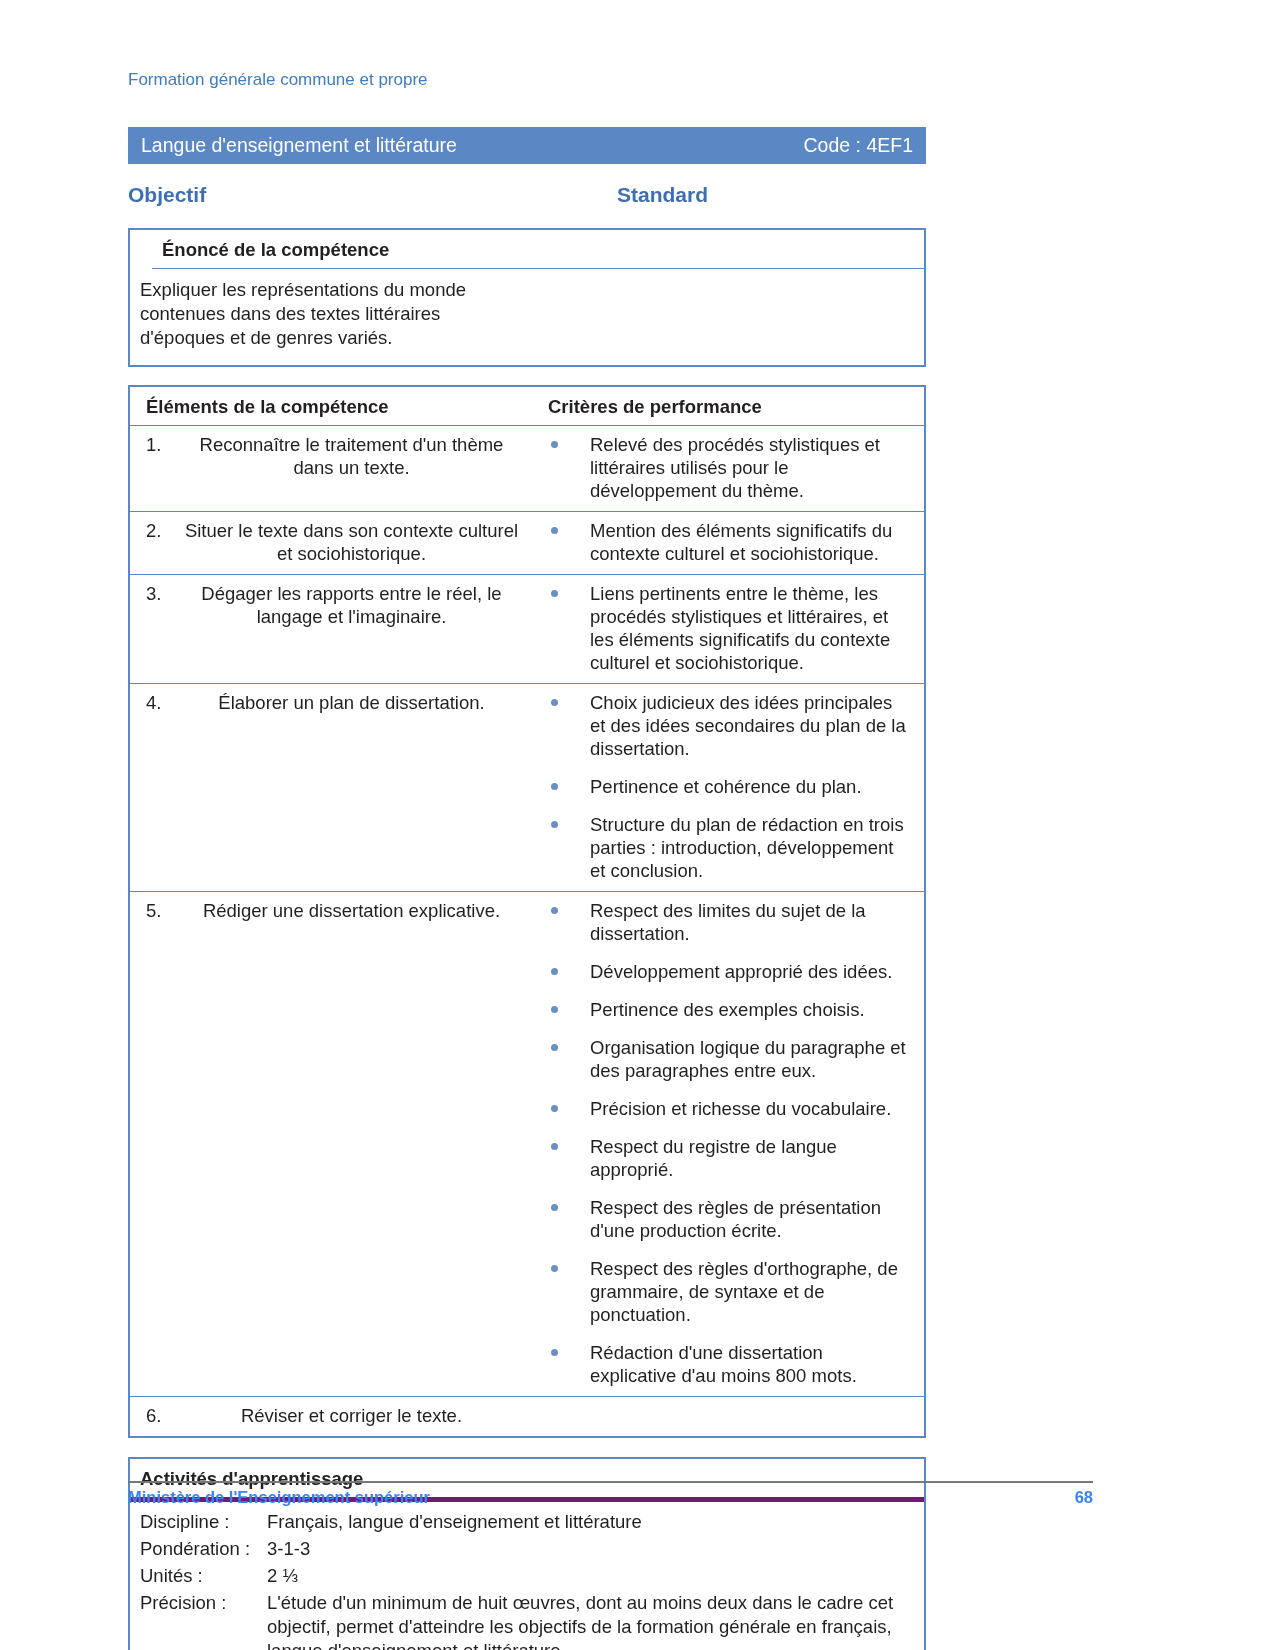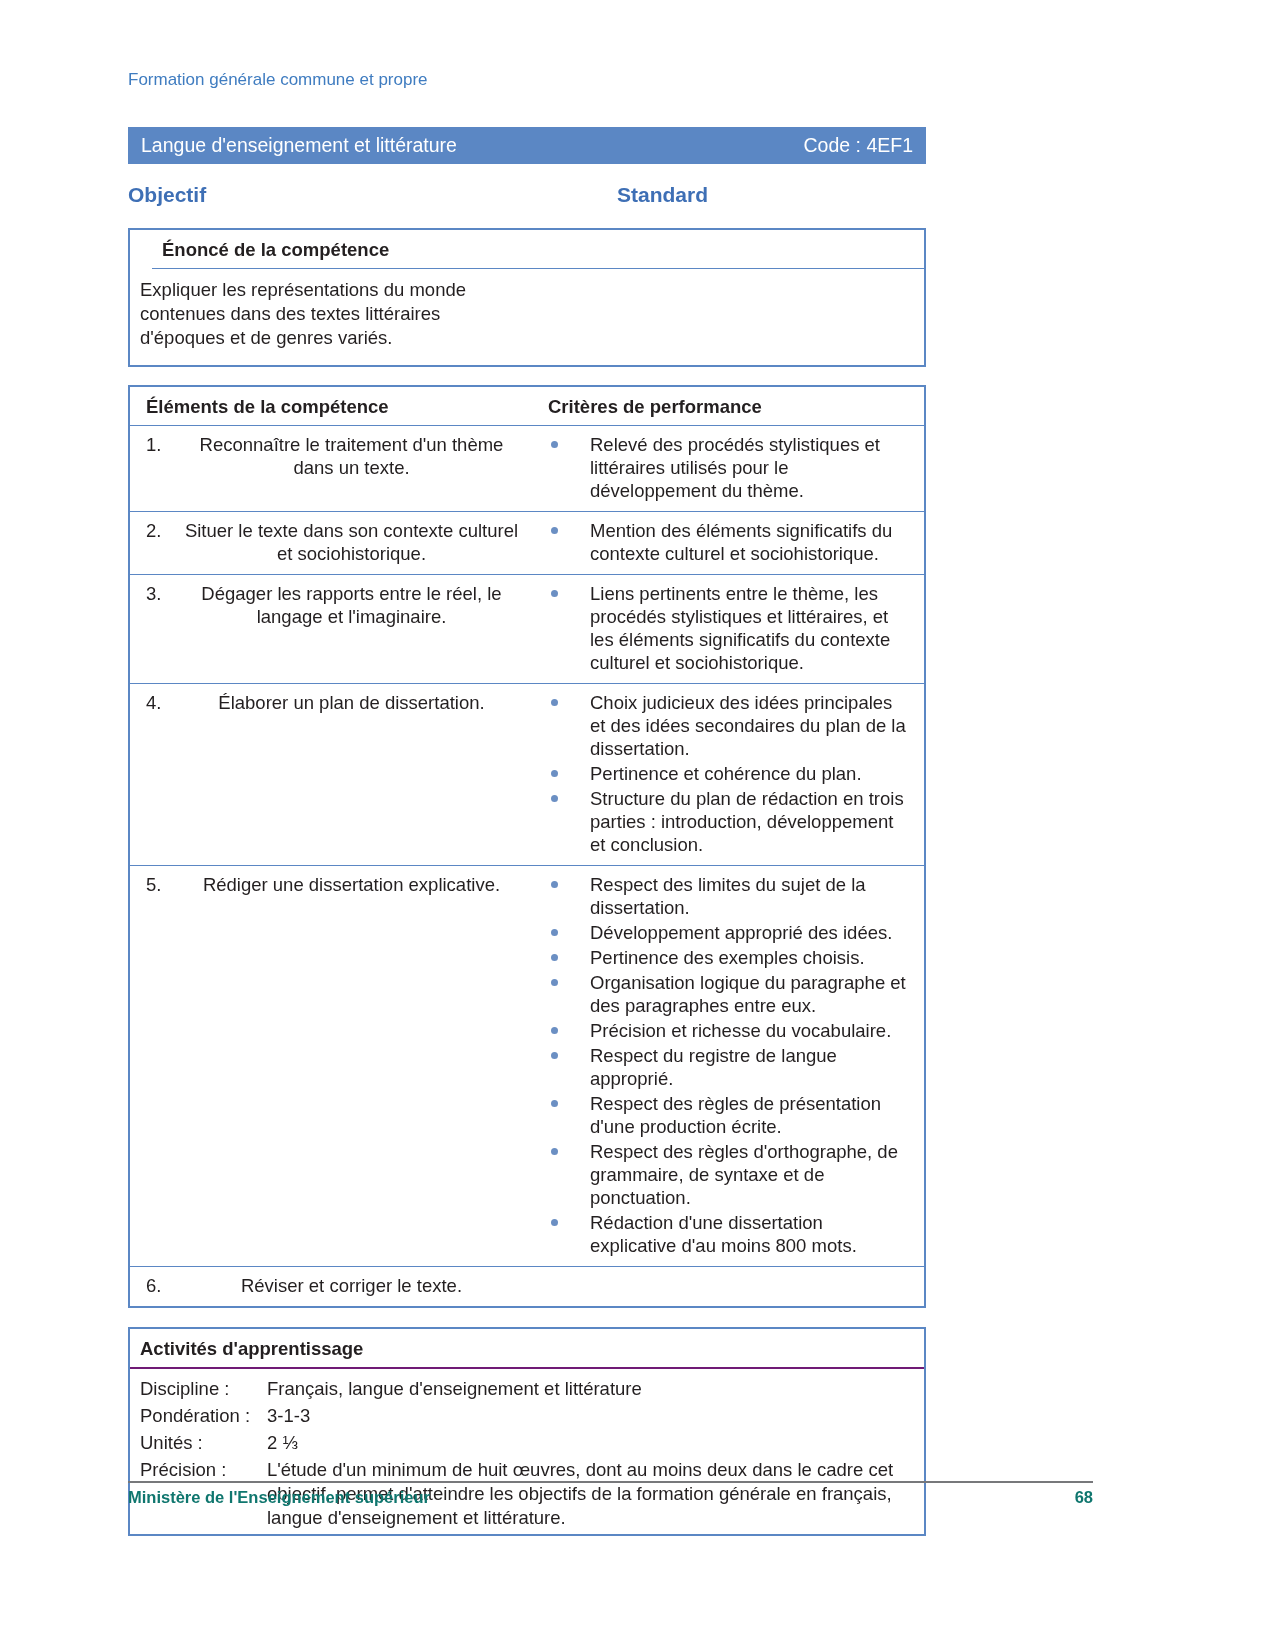--- a/index.html
+++ b/index.html
@@ -36,40 +36,40 @@
   .comp-left { padding:7px 14px 9px 16px; }
   .comp-right { padding:7px 12px 9px 8px; }
   .comp-header .box-heading { padding:8px 0 7px; }
   .comp-header .comp-left, .comp-header .comp-right { padding-top:0; padding-bottom:0; }
 
   .elem { display:flex; font-size:18.5px; line-height:23px; }
   .elem-num { width:31px; flex-shrink:0; }
   .elem-text { flex:1; max-width:360px;text-align:center; }
 
   .crit-item { display:flex; font-size:18.5px; line-height:23px; }
-  .crit-item + .crit-item { margin-top:2px; }
+  .crit-item + .crit-item { margin-top:15px; }
   .bullet {
     width:7px; height:7px; border-radius:50%; background:#6b8fc3;
     margin:8px 32px 0 3px; flex-shrink:0;
   }
   .crit-text { flex:1; }
 
   .activ-box { margin-top:19px; }
-  .activ-box .box-heading { border-bottom:2px solid #701a75; }
+  .activ-box .box-heading { border-bottom:5px solid #701a75; }
   .activ-body { padding:8px 10px 4px; font-size:18.5px; line-height:24px; }
   .activ-row { display:flex; margin-top:3px; }
   .activ-row:first-child { margin-top:0; }
   .activ-label { width:127px; flex-shrink:0; }
   .activ-value { flex:1; }
 
   .footer {
     position:absolute; top:1481px; left:0; width:965px;
     border-top:2px solid #77787b; padding-top:5px;
     display:flex; justify-content:space-between;
-    font-size:16.5px; font-weight:bold; color:#0f766e;
+    font-size:16.5px; font-weight:bold; color:#3b82f6;
   }
 </style>
 </head>
 <body>
 
 <div class="page">
   <div class="content">
 
     <div class="category">Formation générale commune et propre</div>
 

